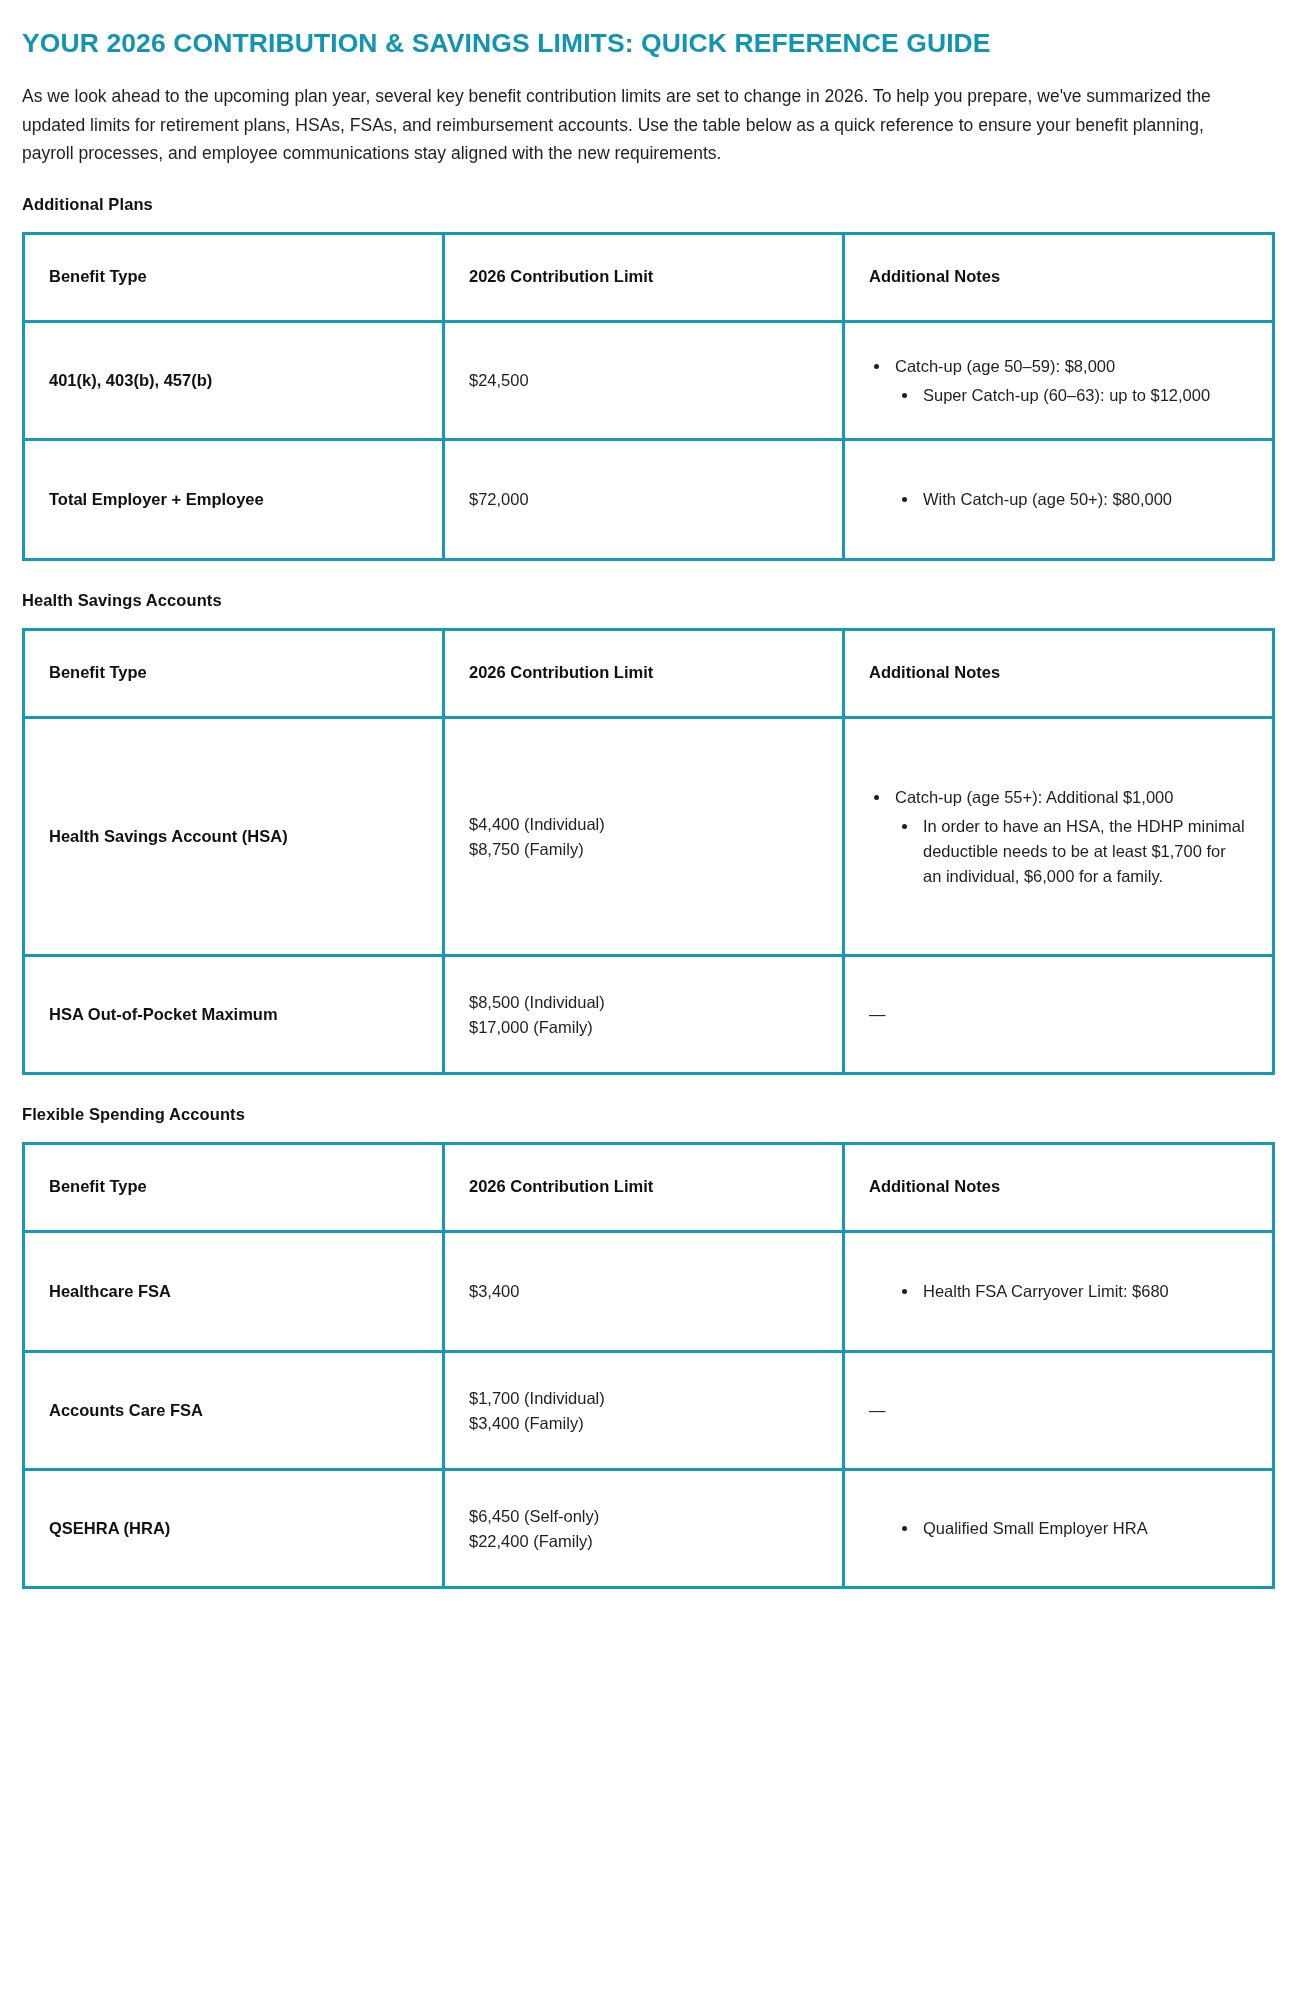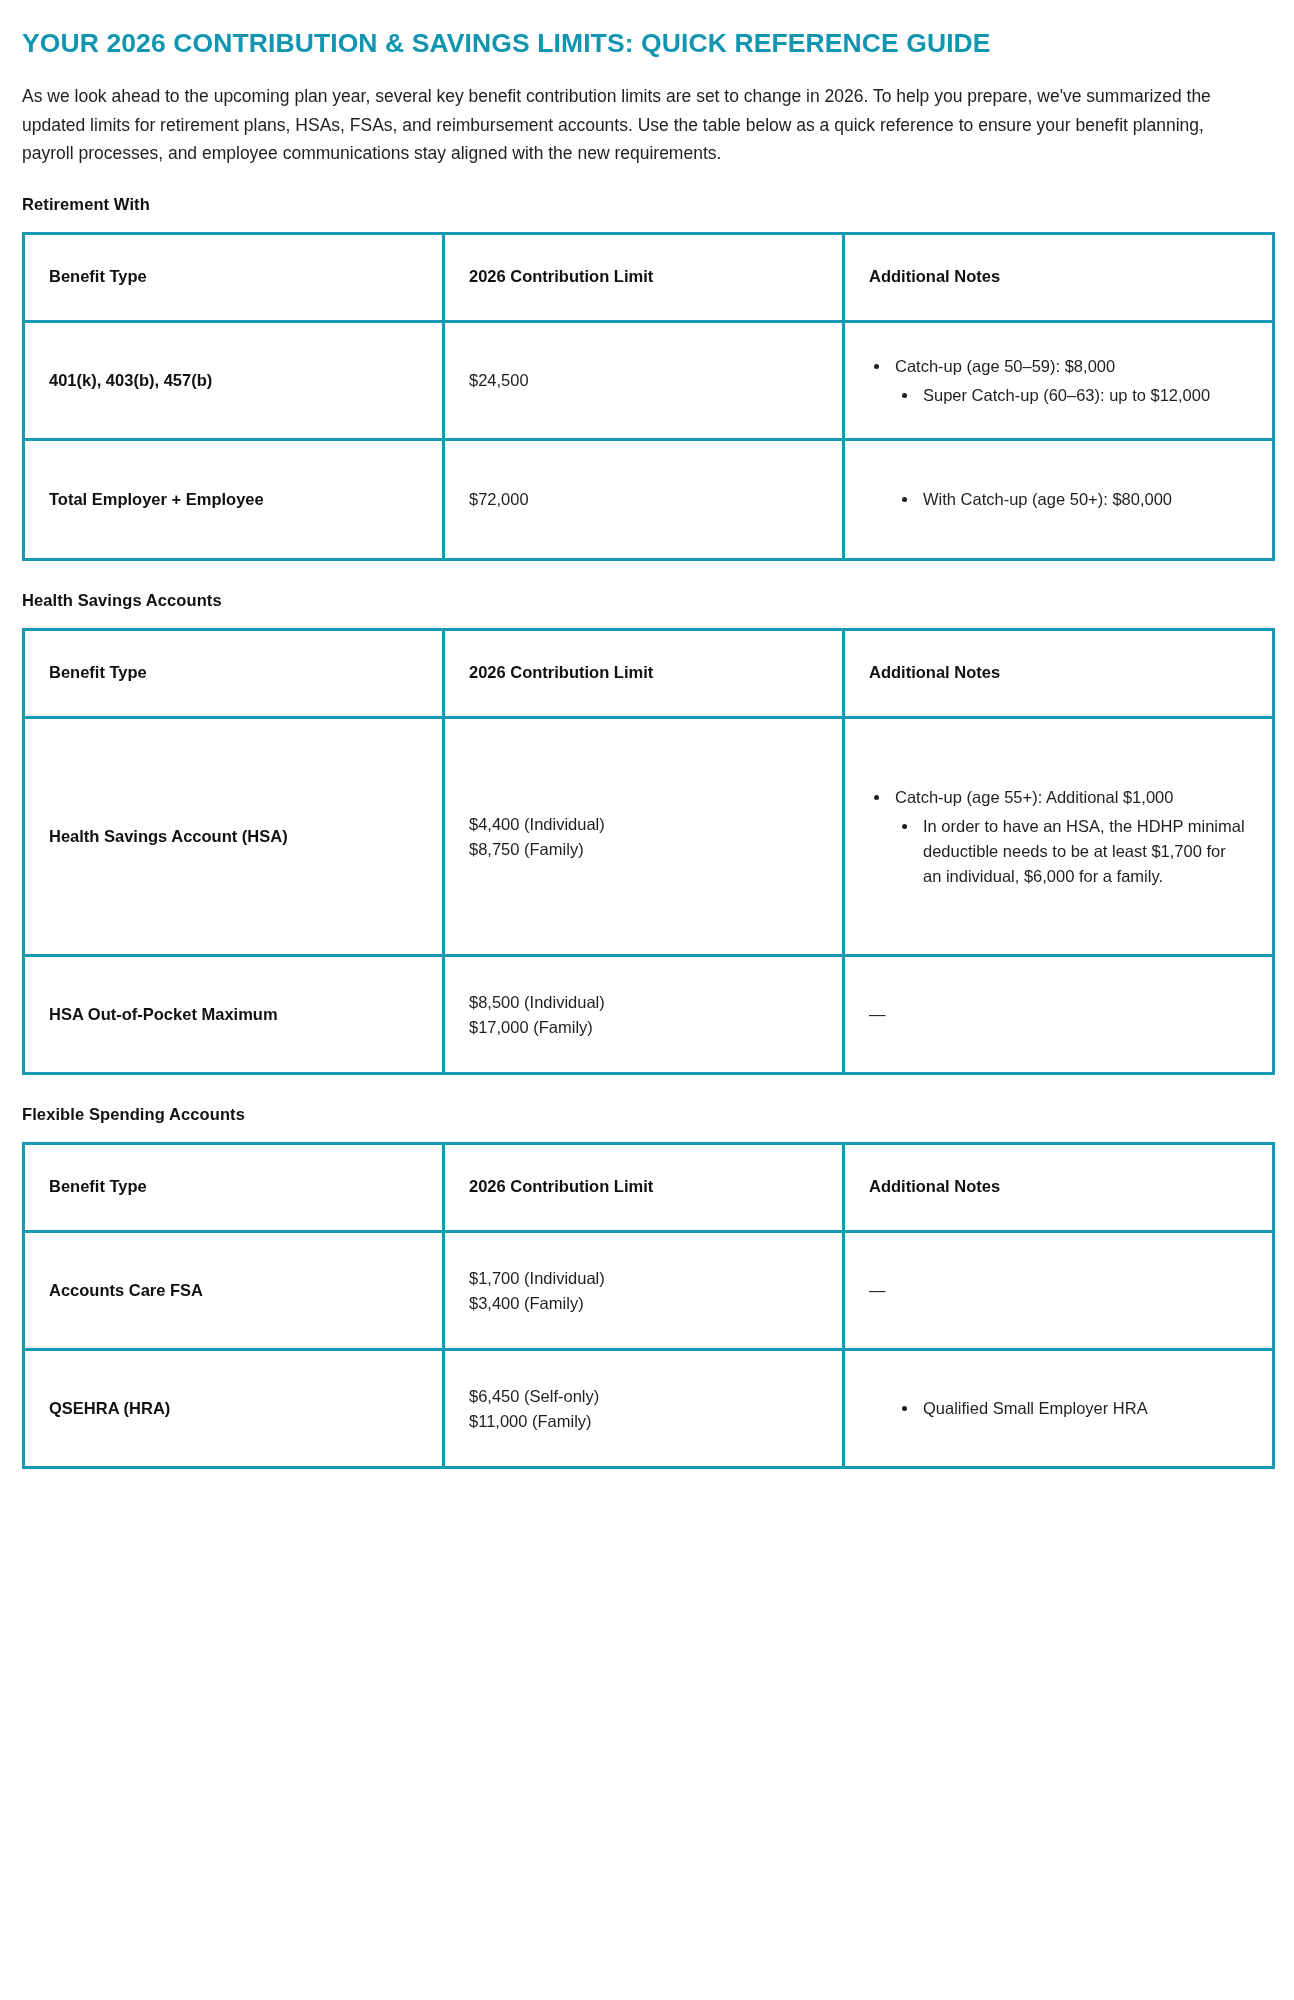--- a/index.html
+++ b/index.html
@@ -105,21 +105,21 @@
 <body>
 
 <div class="page">
 
   <h1 class="doc-title">Your 2026 Contribution &amp; Savings Limits: Quick Reference Guide</h1>
 
   <p class="intro">As we look ahead to the upcoming plan year, several key benefit contribution limits are set to change in 2026. To help you prepare, we've summarized the updated limits for retirement plans, HSAs, FSAs, and reimbursement accounts. Use the table below as a quick reference to ensure your benefit planning, payroll processes, and employee communications stay aligned with the new requirements.</p>
 
   <div id="sections-host">
       <div class="tbl-wrap">
-        <h2 class="section-title">Retirement With</h2>
+        <h2 class="section-title">Additional Plans</h2>
         <table class="limits">
           <colgroup>
             <col class="c1">
             <col class="c2">
             <col class="c3">
           </colgroup>
           <thead>
             <tr>
               <th>Benefit Type</th>
               <th>2026 Contribution Limit</th>
@@ -204,35 +204,46 @@
             <col class="c3">
           </colgroup>
           <thead>
             <tr>
               <th>Benefit Type</th>
               <th>2026 Contribution Limit</th>
               <th>Additional Notes</th>
             </tr>
           </thead>
           <tbody>
+            <tr class="r-tall">
+              <td class="benefit">Healthcare FSA</td>
+              <td class="limit">
+                <span class="line">$3,400</span>
+              </td>
+              <td class="notes">
+                <ul>
+                  <li>Health FSA Carryover Limit: $680</li>
+                </ul>
+              </td>
+            </tr>
             <tr class="r-med">
               <td class="benefit">Accounts Care FSA</td>
               <td class="limit">
                 <span class="line">$1,700 (Individual)</span>
                 <span class="line">$3,400 (Family)</span>
               </td>
               <td class="notes">
                 <span class="dash">—</span>
               </td>
             </tr>
             <tr class="r-med">
               <td class="benefit">QSEHRA (HRA)</td>
               <td class="limit">
                 <span class="line">$6,450 (Self-only)</span>
-                <span class="line">$11,000 (Family)</span>
+                <span class="line">$22,400 (Family)</span>
               </td>
               <td class="notes">
                 <ul>
                   <li>Qualified Small Employer HRA</li>
                 </ul>
               </td>
             </tr>
           </tbody>
         </table>
       </div>

